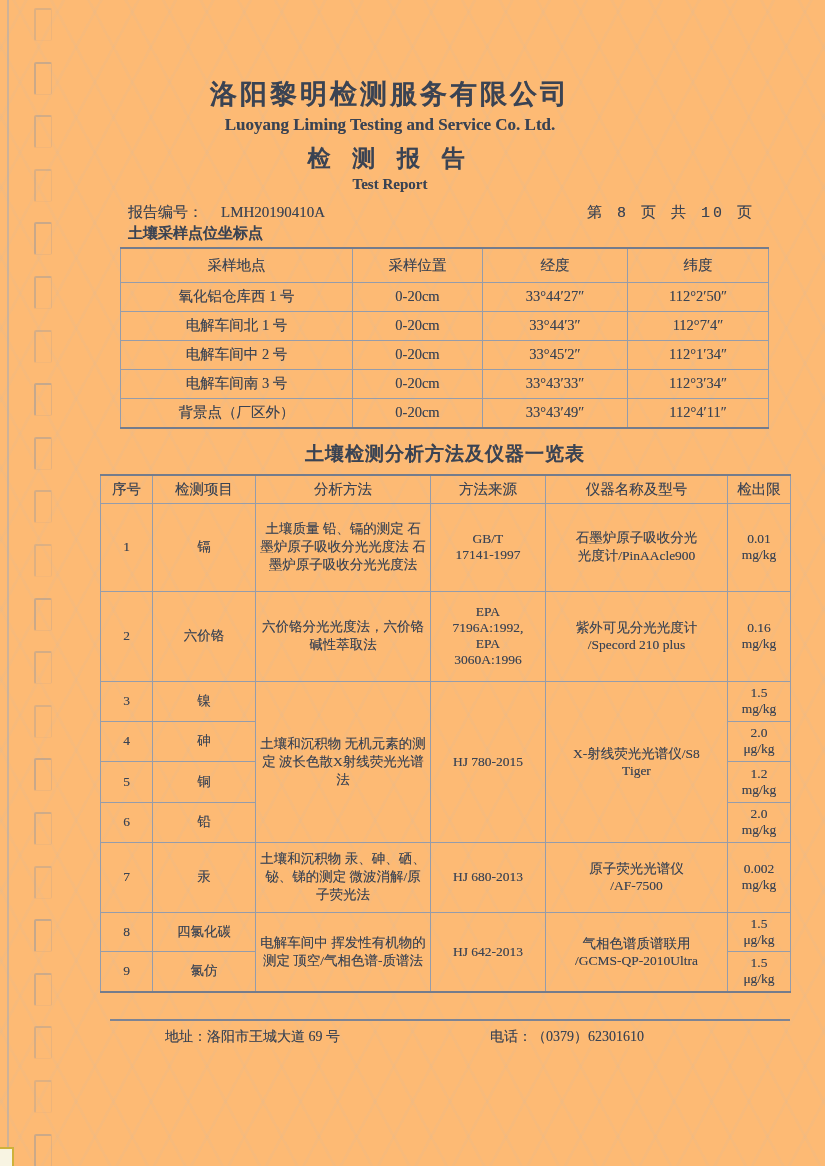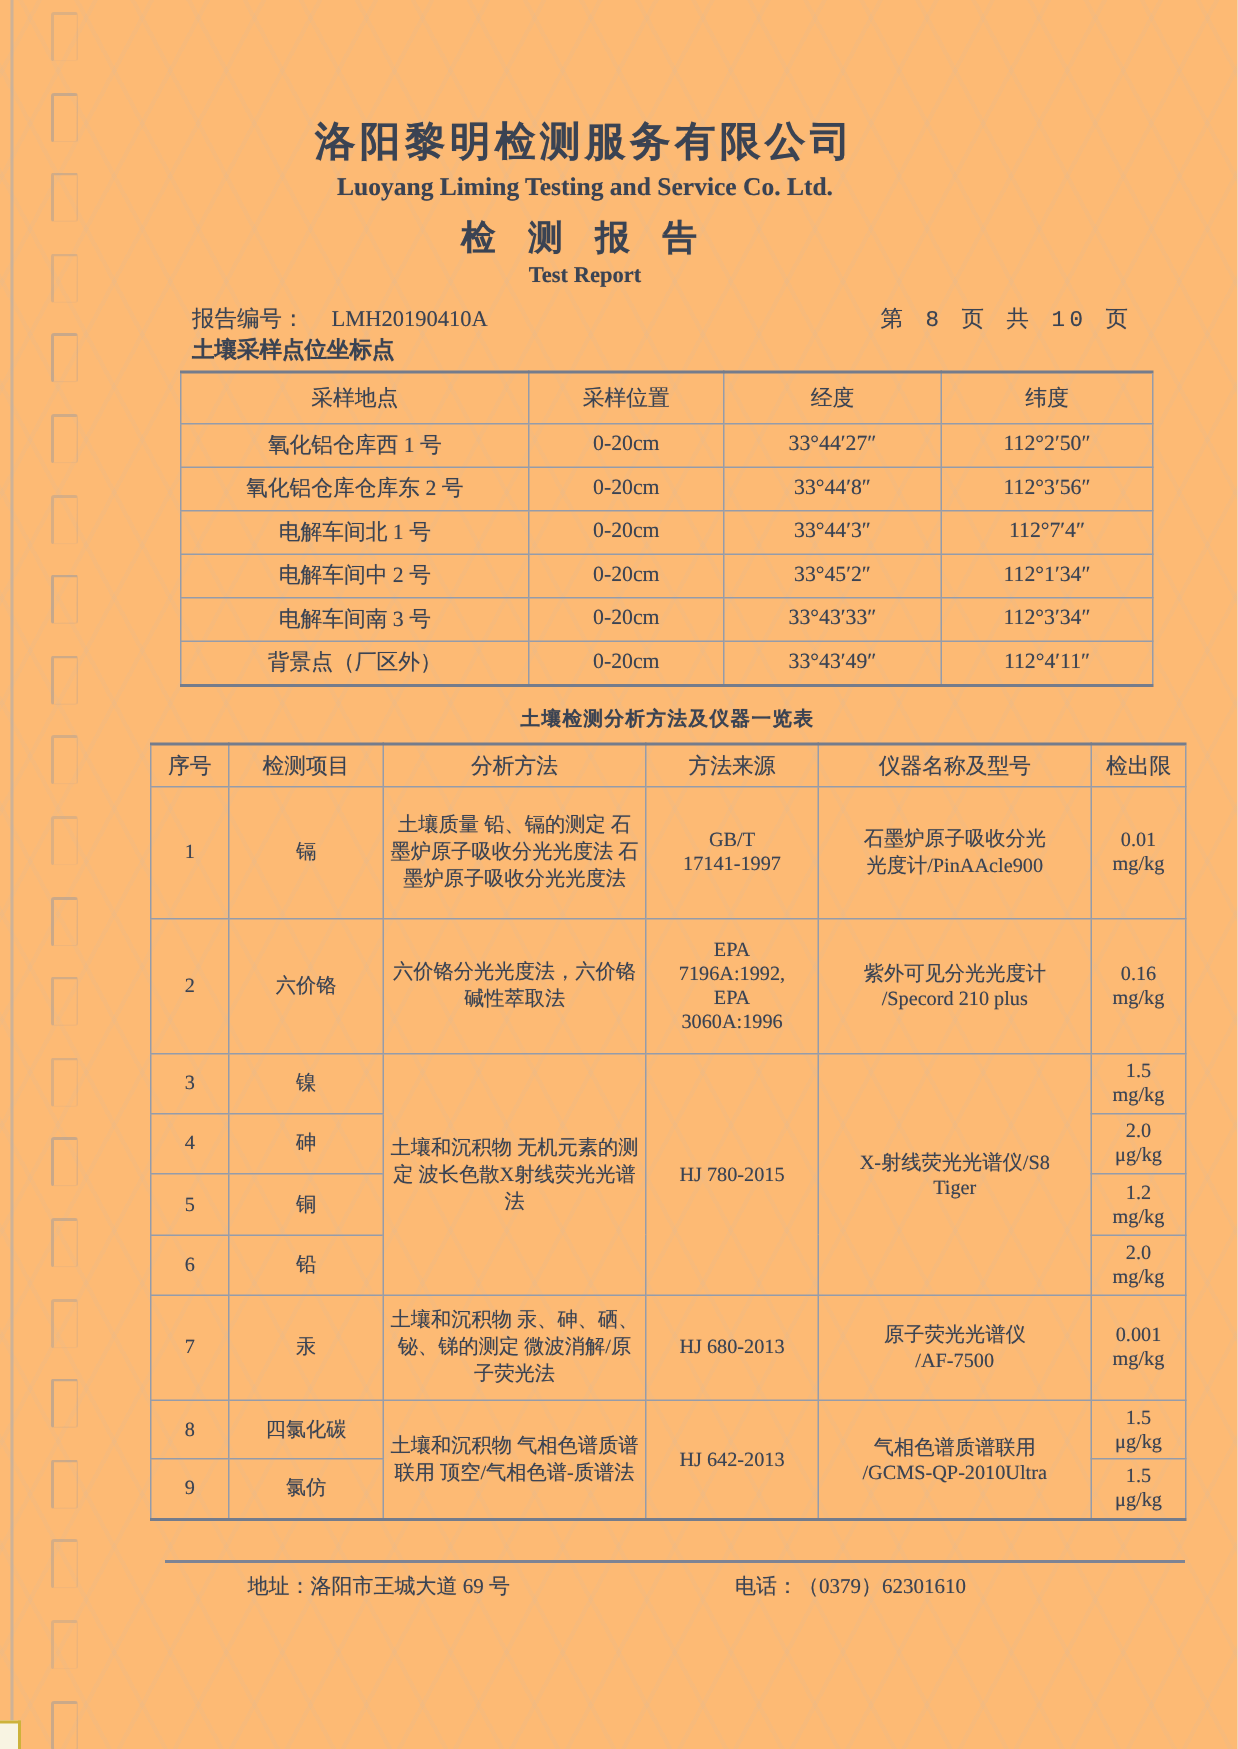--- a/index.html
+++ b/index.html
@@ -47,21 +47,21 @@
         padding:1px 4px;overflow:hidden;}
   #table1{margin:4px 0 0 120px;width:648px;font-size:14.5px;
           border-top:2px solid #747c8c;border-bottom:2px solid #747c8c;}
   #table1 thead td{height:31px;}
   #table1 tbody td{height:26px;}
   #table2{margin:7px 0 0 100px;width:690px;font-size:13.5px;
           border-top:2px solid #747c8c;border-bottom:2px solid #747c8c;}
   #table2 thead td{height:25px;font-size:14.5px;}
   .pre{white-space:pre-line;}
   .sec2-title{margin-top:12px;width:690px;margin-left:100px;text-align:center;
-              font-size:13px;font-weight:700;letter-spacing:1px;}
+              font-size:19px;font-weight:700;letter-spacing:1px;}
   #table2 tbody tr:nth-child(1) td{height:85px;}
   #table2 tbody tr:nth-child(2) td{height:87px;}
   #table2 tbody tr:nth-child(3) td{height:37px;}
   #table2 tbody tr:nth-child(4) td{height:37px;}
   #table2 tbody tr:nth-child(5) td{height:38px;}
   #table2 tbody tr:nth-child(6) td{height:37px;}
   #table2 tbody tr:nth-child(7) td{height:67px;}
   #table2 tbody tr:nth-child(8) td{height:36px;}
   #table2 tbody tr:nth-child(9) td{height:37px;}
   .footer{margin:26px 35px 0 110px;border-top:2px solid #7d8494;padding-top:7px;
@@ -132,26 +132,20 @@
         </tr>
       </thead>
       <tbody>
         <tr>
           <td>氧化铝仓库西 1 号</td>
           <td>0-20cm</td>
           <td>33°44′27″</td>
           <td>112°2′50″</td>
         </tr>
         <tr>
-          <td>氧化铝仓库仓库东 2 号</td>
-          <td>0-20cm</td>
-          <td>33°44′8″</td>
-          <td>112°3′56″</td>
-        </tr>
-        <tr>
           <td>电解车间北 1 号</td>
           <td>0-20cm</td>
           <td>33°44′3″</td>
           <td>112°7′4″</td>
         </tr>
         <tr>
           <td>电解车间中 2 号</td>
           <td>0-20cm</td>
           <td>33°45′2″</td>
           <td>112°1′34″</td>
@@ -245,27 +239,27 @@
           <td class="pre">2.0
 mg/kg</td>
         </tr>
         <tr>
           <td>7</td>
           <td>汞</td>
           <td>土壤和沉积物 汞、砷、硒、铋、锑的测定 微波消解/原子荧光法</td>
           <td class="pre">HJ 680-2013</td>
           <td class="pre">原子荧光光谱仪
 /AF-7500</td>
-          <td class="pre">0.001
+          <td class="pre">0.002
 mg/kg</td>
         </tr>
         <tr>
           <td>8</td>
           <td>四氯化碳</td>
-          <td rowspan="2">土壤和沉积物 气相色谱质谱联用 顶空/气相色谱-质谱法</td>
+          <td rowspan="2">电解车间中 挥发性有机物的测定 顶空/气相色谱-质谱法</td>
           <td rowspan="2" class="pre">HJ 642-2013</td>
           <td rowspan="2" class="pre">气相色谱质谱联用
 /GCMS-QP-2010Ultra</td>
           <td class="pre">1.5
 μg/kg</td>
         </tr>
         <tr>
           <td>9</td>
           <td>氯仿</td>
           <td class="pre">1.5

